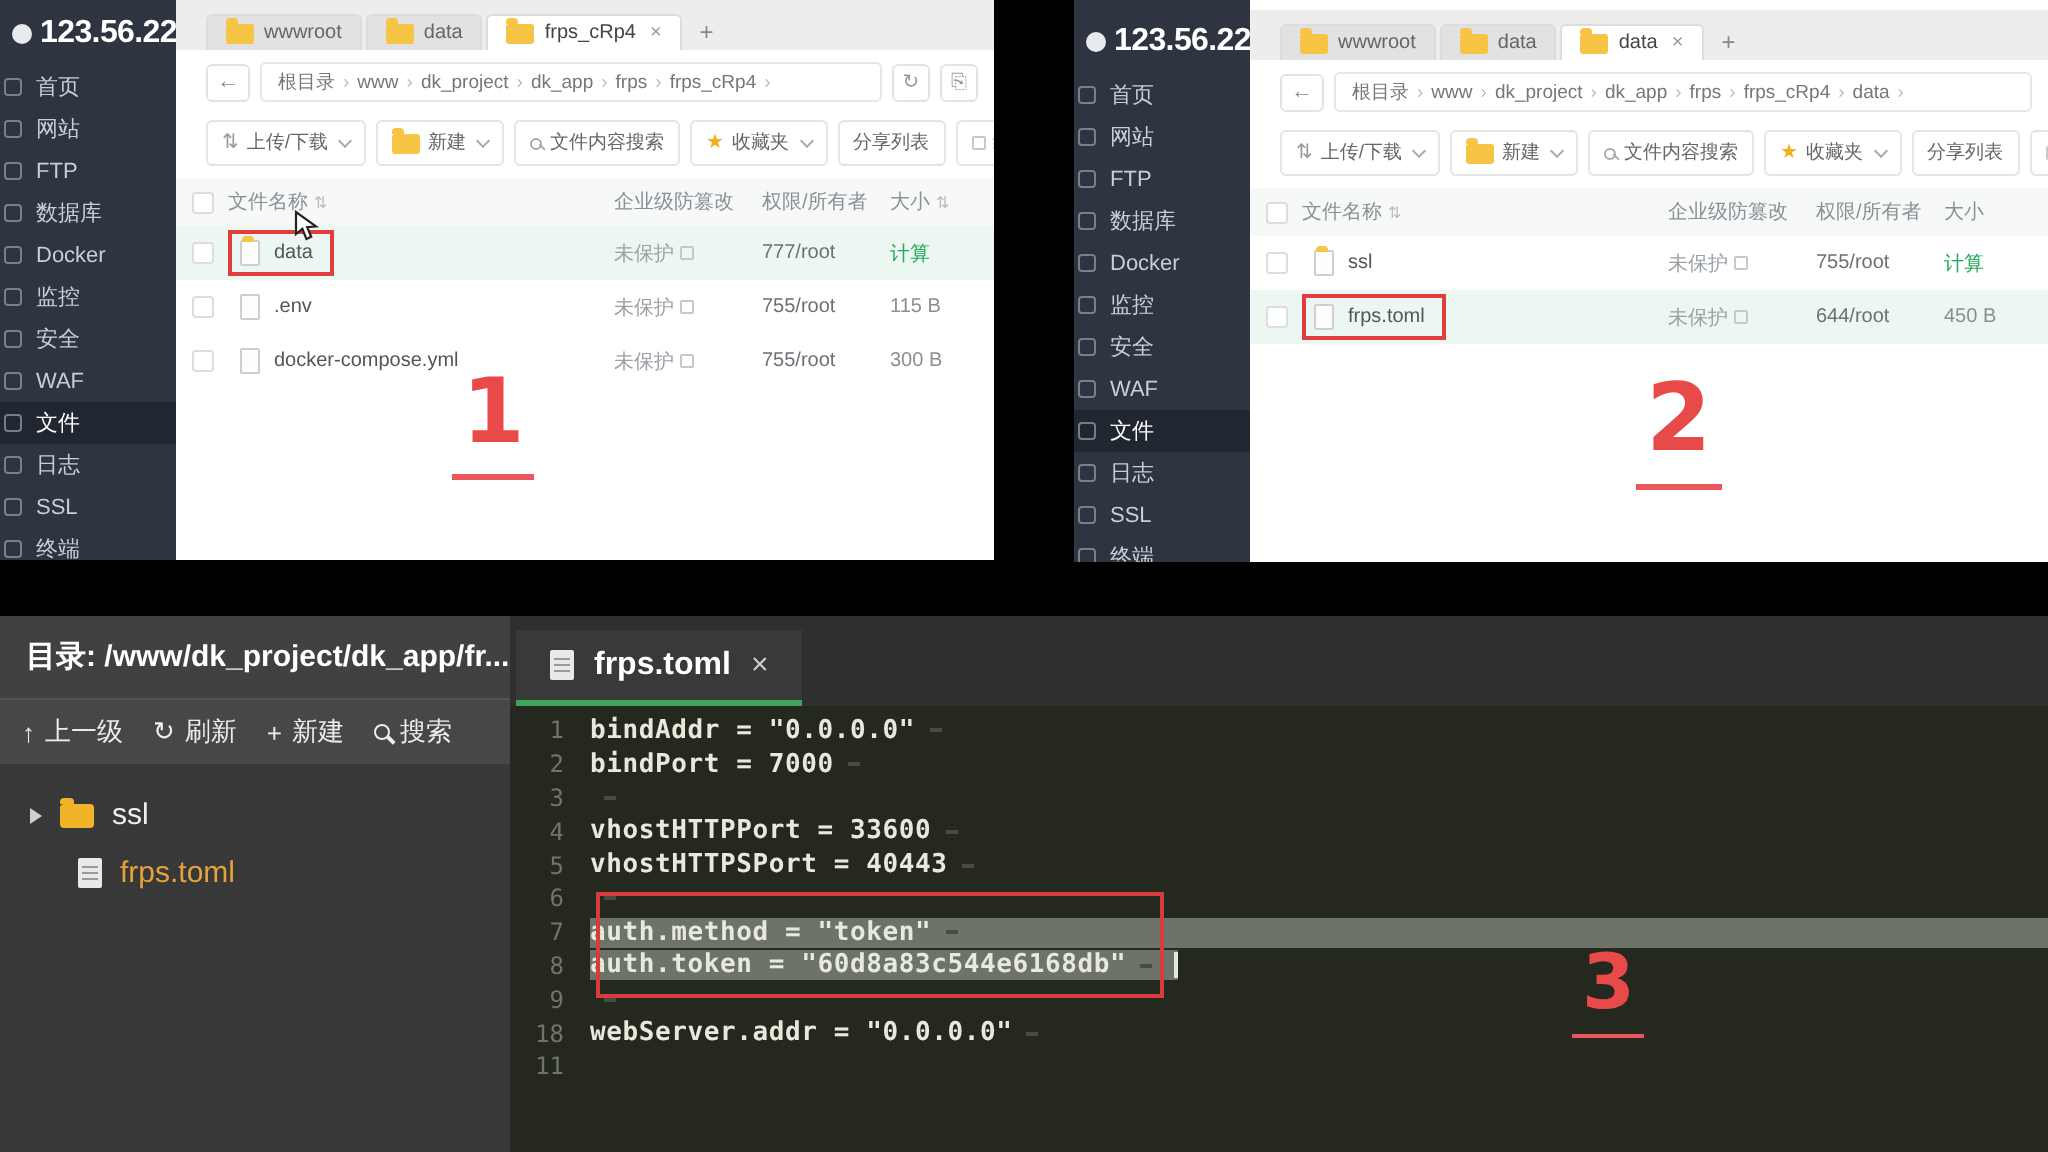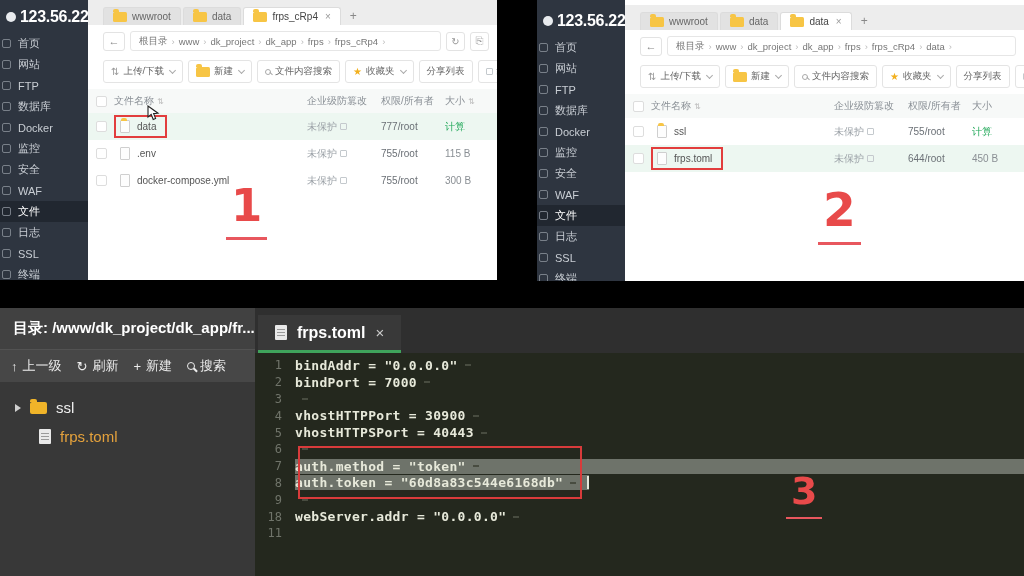--- a/index.html
+++ b/index.html
@@ -557,21 +557,21 @@
           <span class="lc"><span>bindPort = 7000</span><span class="eol"></span></span>
         </div>
 
         <div class="cline">
           <span class="ln">3</span>
           <span class="lc"><span></span><span class="eol"></span></span>
         </div>
 
         <div class="cline">
           <span class="ln">4</span>
-          <span class="lc"><span>vhostHTTPPort = 30900</span><span class="eol"></span></span>
+          <span class="lc"><span>vhostHTTPPort = 33600</span><span class="eol"></span></span>
         </div>
 
         <div class="cline">
           <span class="ln">5</span>
           <span class="lc"><span>vhostHTTPSPort = 40443</span><span class="eol"></span></span>
         </div>
 
         <div class="cline">
           <span class="ln">6</span>
           <span class="lc"><span></span><span class="eol"></span></span>

